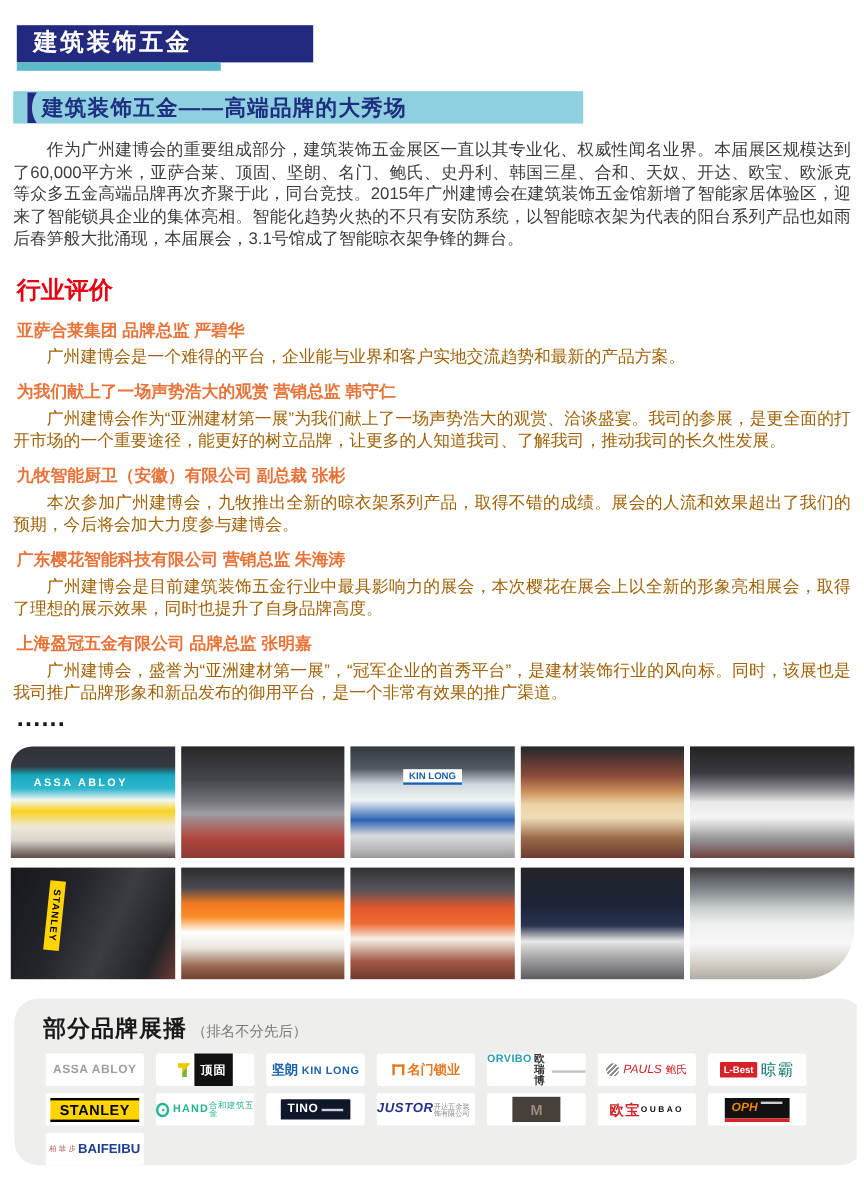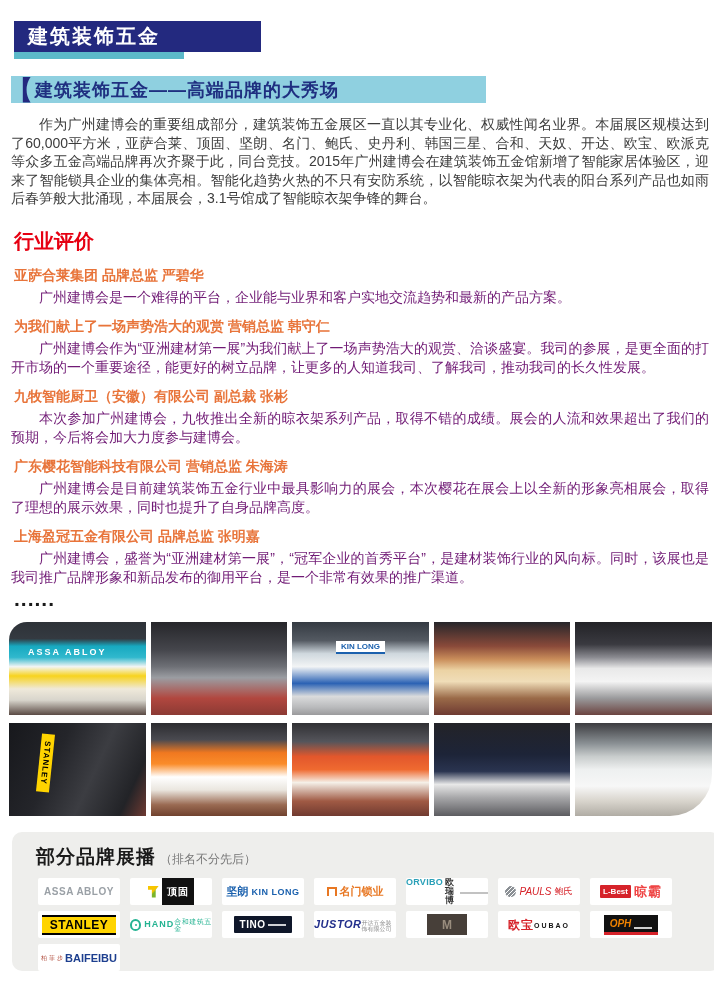--- a/index.html
+++ b/index.html
@@ -30,21 +30,21 @@
     color:#1f2f80; font-size:18px; font-weight:bold; letter-spacing:1px;
   }
   
   .intro { margin:12px 5px 0 5px; }
   .intro p { font-size:14px; line-height:18.5px; text-indent:2em; color:#3c3c3c; text-align:justify; }
   
   .reviews { margin:20px 5px 0 5px; }
   .reviews-title { color:#e60012; font-size:20px; font-weight:bold; margin-left:3px; }
   .review { margin-top:12px; }
   .review-author { color:#e8743a; font-size:14px; font-weight:bold; margin-left:3px; }
-  .review-quote { font-size:14px; line-height:18.5px; text-indent:2em; margin-top:3px; text-align:justify; color:#701a75; }
+  .review-quote { font-size:14px; line-height:18.5px; text-indent:2em; margin-top:3px; text-align:justify; color:#a16207; }
   .dots { margin:8px 0 0 8px; color:#1a1a1a; font-weight:bold; font-size:21px; letter-spacing:1px; line-height:10px; height:12px; overflow:hidden; }
   
   .photo-grid {
     margin:16px 2px 0 3px;
     display:grid; grid-template-columns:repeat(5,1fr);
     gap:8px 5px;
   }
   .photo { position:relative; height:93px; overflow:hidden; background:#444; }
   .photo.r1c1 { border-top-left-radius:18px;
     background:linear-gradient(180deg,#2e3238 0%,#343a41 18%,#17a9c0 26%,#30b8cd 38%,#f3f5f4 48%,#f7d31e 58%,#efe9da 72%,#d8d5cc 84%,#5a4a44 100%); }
@@ -60,21 +60,21 @@
     background:linear-gradient(180deg,#3c3c40 0%,#8a9094 22%,#c8cccc 36%,#eef0f0 50%,#f7f7f7 68%,#d8d4cc 84%,#b0aca4 100%); }
   .photo .sign {
     position:absolute; font-weight:bold; white-space:nowrap;
   }
   .photo.r1c1 .sign { top:27%; left:14%; color:#fff; font-size:9px; letter-spacing:2px; }
   .photo.r1c3 .sign { top:20%; left:32%; background:#fff; color:#1b61ae; font-size:8px; padding:1px 5px; border-bottom:2px solid #1b61ae; }
   .photo.r2c1 .sign { top:12%; left:22%; background:#ffd400; color:#000; font-size:8px; padding:7px 2px; writing-mode:vertical-rl; text-orientation:mixed; letter-spacing:1px; transform:rotate(6deg); }
   
   .panel {
     margin:16px 6px 0 6px; width:708px; height:139px;
-    background:#eeeeec; border-radius:10px; overflow:hidden;
+    background:#eeeeec; border-radius:20px; overflow:hidden;
   }
   .panel-head { display:flex; align-items:baseline; margin:12px 0 0 24px; }
   .panel-title { color:#1a1a1a; font-size:19px; font-weight:bold; letter-spacing:1px; }
   .panel-note { color:#777; font-size:12px; margin-left:4px; }
   .logo-grid {
     margin:8px 0 0 26px;
     display:flex; flex-wrap:wrap; gap:6px 10px; width:660px;
   }
   .logo-box {
     width:82px; height:27px; background:#fff; border-radius:2px;
@@ -90,36 +90,36 @@
   .bm-kl2     { color:#1b61ae; font-size:9px; font-weight:bold; letter-spacing:.5px; }
   .icon-mm    { width:10px; height:9px; border:2px solid #e87722; border-bottom:none; }
   .bm-mm      { color:#e87722; font-size:11px; font-weight:bold; }
   .bm-orv     { color:#2aa0b8; font-size:9px; font-weight:bold; letter-spacing:.3px; }
   .bm-orv2    { color:#333; font-size:9px; font-weight:bold; }
   .micro-line { width:34px; height:2px; background:#c2c2c2; margin-top:3px; }
   .icon-pauls { width:11px; height:11px; border-radius:50%; background:repeating-linear-gradient(135deg,#8a8f94 0 2px,#fff 2px 3px); }
   .bm-pauls   { color:#d6232a; font-size:10px; font-weight:normal; font-style:italic; }
   .bm-pauls2  { color:#d6232a; font-size:9px; }
   .bm-lbest   { background:#d6232a; color:#fff; font-size:8px; font-weight:bold; padding:2px 3px; border-radius:1px; }
-  .bm-lbest2  { color:#ef4444; font-size:13px; font-weight:bold; letter-spacing:1px; }
+  .bm-lbest2  { color:#0f766e; font-size:13px; font-weight:normal; letter-spacing:1px; }
   .bm-stanley { background:#ffd400; color:#000; font-size:12px; font-weight:bold; letter-spacing:.5px; padding:1px 8px; border-top:2px solid #000; border-bottom:2px solid #000; }
   .icon-hand  { width:12px; height:12px; border:2px solid #25b392; border-radius:50%; position:relative; }
   .icon-hand::after{ content:""; position:absolute; left:3px; top:3px; width:2px; height:2px; background:#25b392; border-radius:50%; }
   .bm-hand    { color:#25b392; font-size:9px; font-weight:bold; letter-spacing:1px; }
   .bm-hand2   { color:#25b392; font-size:7px; margin-top:1px; letter-spacing:.5px; }
   .tino-box   { background:#0f172a; display:flex; align-items:center; gap:3px; padding:3px 6px; border-radius:1px; }
   .bm-tino    { color:#fff; font-size:10px; font-weight:bold; letter-spacing:.5px; }
   .micro-line.white { background:rgba(255,255,255,.8); width:18px; margin-top:0; }
   .bm-justor  { color:#23308c; font-size:11px; font-weight:bold; font-style:italic; letter-spacing:.5px; }
   .bm-justor2 { color:#888; font-size:6px; margin-top:2px; }
   .mono-box   { width:40px; height:21px; background:#473f39; color:#9a8d7e; font-size:12px; font-weight:bold; display:flex; align-items:center; justify-content:center; }
   .bm-oubao   { color:#d6232a; font-size:12px; font-weight:bold; letter-spacing:1px; }
   .bm-oubao2  { color:#111; font-size:7px; font-weight:bold; letter-spacing:2px; margin-top:1px; }
   .oph-wrap   { display:flex; flex-direction:column; align-items:stretch; }
-  .oph-box    { background:#111; display:flex; align-items:flex-end; gap:3px; padding:3px 6px; }
+  .oph-box    { background:#111; display:flex; align-items:flex-start; gap:3px; padding:3px 6px; }
   .bm-oph     { color:#f08200; font-size:10px; font-weight:bold; font-style:italic; }
   .oph-strip  { height:3px; background:#d6232a; }
   .bm-bfb-sub { color:#b04a3a; font-size:6px; letter-spacing:2px; }
   .bm-bfb     { color:#1d3f8f; font-size:11px; font-weight:bold; margin-top:1px; }
 </style>
 </head>
 <body>
 
 <div class="page">
 

